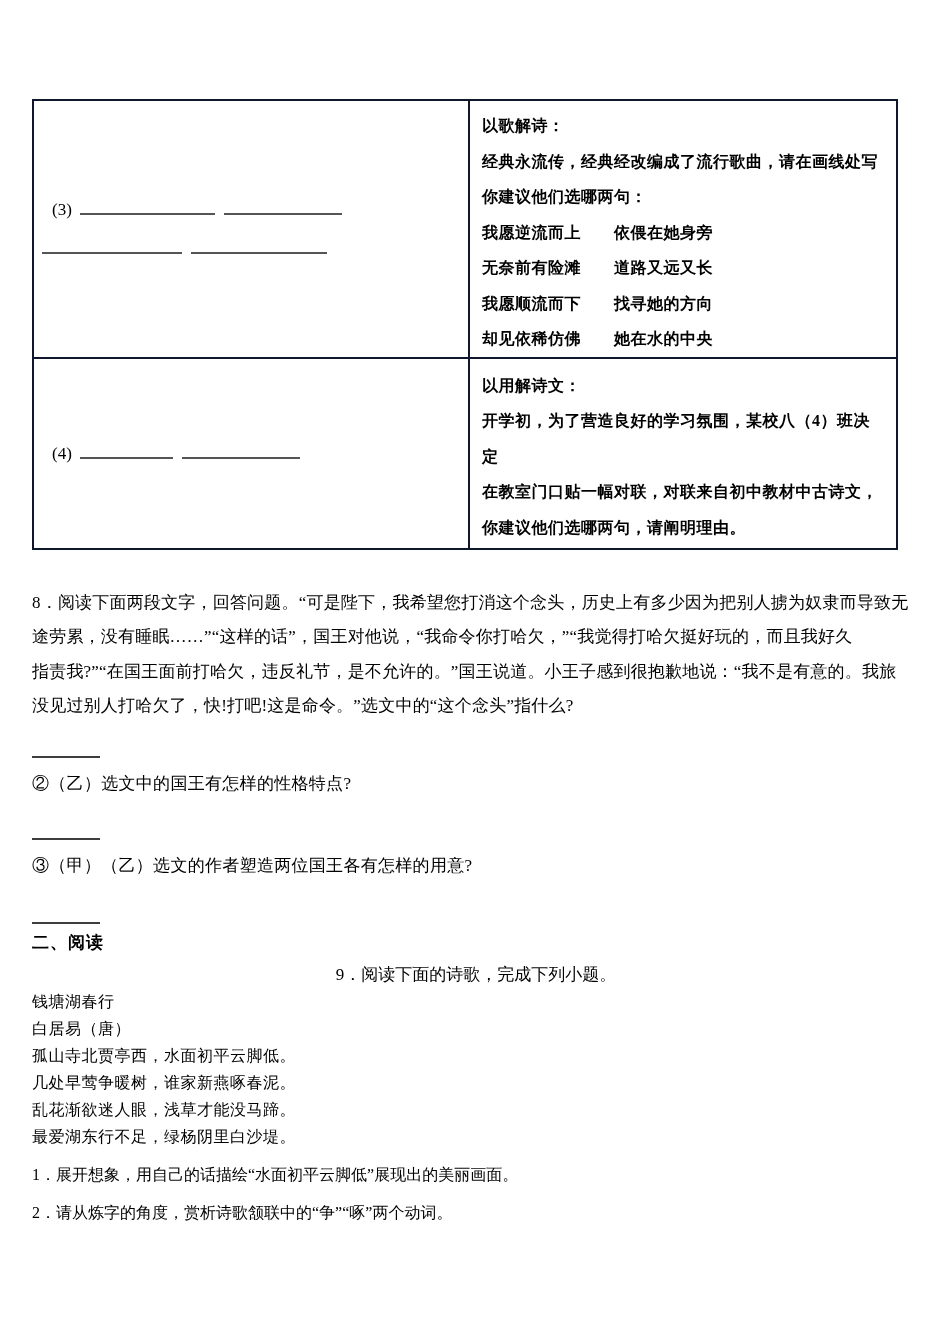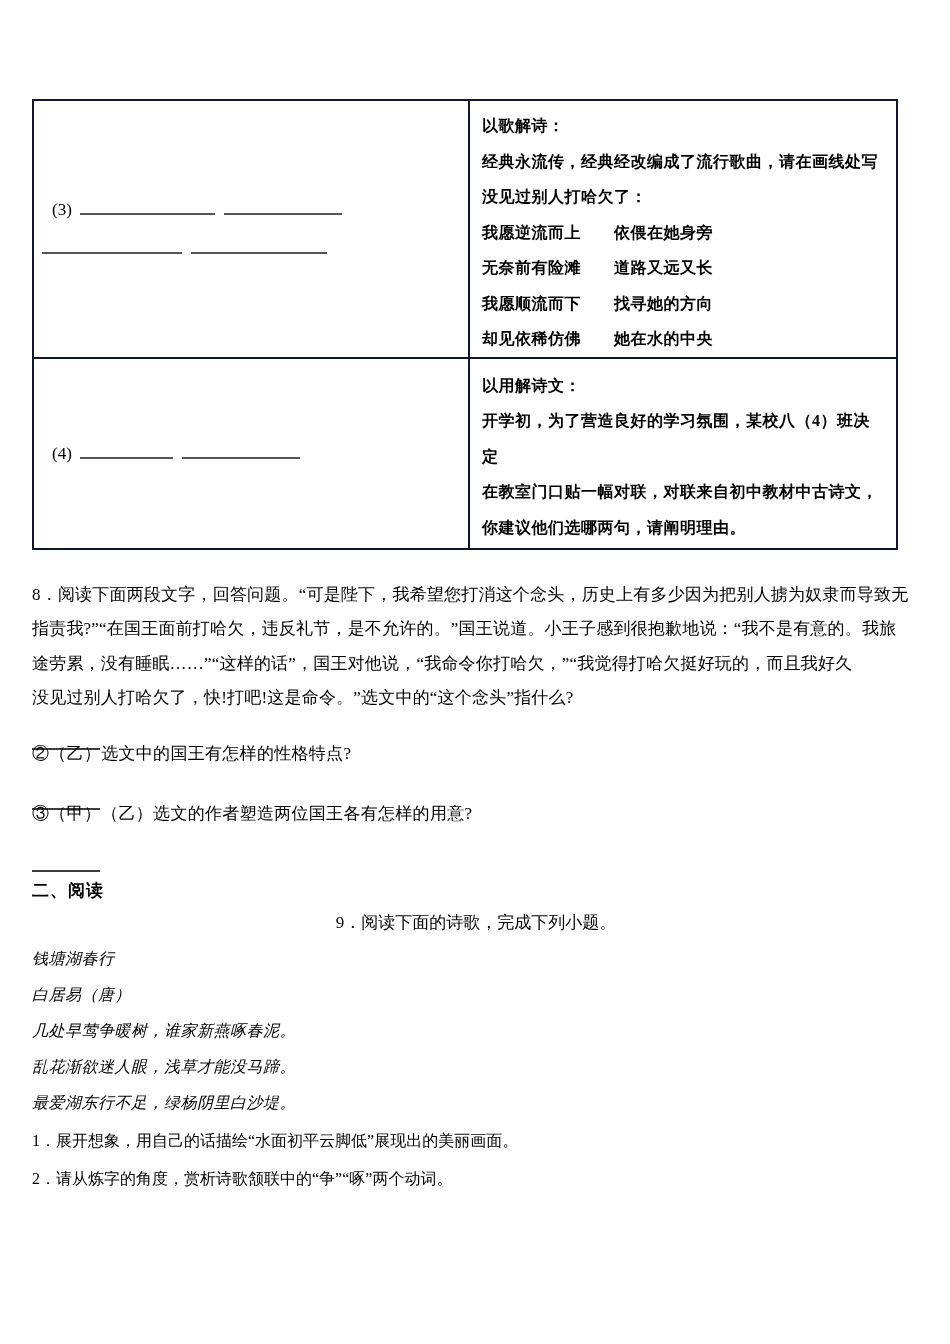--- a/index.html
+++ b/index.html
@@ -24,30 +24,30 @@
     letter-spacing:.5px;
   }
   tr.row1{height:250px;}
   tr.row2{height:191px;}
   .blank-line{white-space:nowrap;}
   .blank-line.second{margin-top:18px;margin-left:-10px;}
   .q-label{margin-right:8px;}
   .bl{display:inline-block;height:14px;border-bottom:2px solid #555;margin-right:9px;vertical-align:baseline;}
   .w135{width:135px}.w118{width:118px}.w140{width:140px}.w136{width:136px}.w93{width:93px}
   
-  .q8{margin-top:28px;font-size:17px;line-height:34.6px;width:888px;letter-spacing:.2px;}
+  .q8{margin-top:36px;font-size:17px;line-height:34.6px;width:888px;letter-spacing:.2px;}
   .ansline-row{margin-top:20px;height:6px;}
   .ansline-row.g2{margin-top:31px;}
   .ansline-row.g3{margin-top:33px;}
   .ansline{display:inline-block;width:68px;height:4px;border-bottom:2px solid #3d3d3d;}
-  .subq{font-size:17px;letter-spacing:.3px;}
+  .subq{margin-top:22px;font-size:17px;letter-spacing:.3px;}
   
   .section-title{margin-top:15px;font-size:17px;font-weight:bold;letter-spacing:1px;}
   .q9-intro{margin-top:9px;font-size:17px;text-align:center;}
-  .poem-line{margin-top:15px;font-size:16px;letter-spacing:.5px;font-style:italic;}
+  .poem-line{margin-top:6px;font-size:16px;letter-spacing:.5px;}
   .poem-q{margin-top:17px;font-size:16px;}
 </style>
 </head>
 <body>
 
 <div class="page">
 
   <table class="grid">
     <tbody>
         <tr class="row1">
@@ -55,21 +55,21 @@
         <div class="blank-line">
           <span class="q-label">(3)</span><span class="bl w135"></span><span class="bl w118"></span>
         </div>
         <div class="blank-line second">
           <span class="bl w140"></span><span class="bl w136"></span>
         </div>
       </td>
       <td class="cell-right">
         <div>以歌解诗：</div>
         <div>经典永流传，经典经改编成了流行歌曲，请在画线处写</div>
-        <div>没见过别人打哈欠了：</div>
+        <div>你建议他们选哪两句：</div>
         <div>我愿逆流而上　　依偎在她身旁</div>
         <div>无奈前有险滩　　道路又远又长</div>
         <div>我愿顺流而下　　找寻她的方向</div>
         <div>却见依稀仿佛　　她在水的中央</div>
       </td>
     </tr>
     <tr class="row2">
       <td class="cell-left">
         <div class="blank-line">
           <span class="q-label">(4)</span><span class="bl w93"></span><span class="bl w118"></span>
@@ -80,42 +80,43 @@
         <div>开学初，为了营造良好的学习氛围，某校八（4）班决定</div>
         <div>在教室门口贴一幅对联，对联来自初中教材中古诗文，</div>
         <div>你建议他们选哪两句，请阐明理由。</div>
       </td>
     </tr>
   </tbody>
     </table>
 
   <div class="q8">
     <div>8．阅读下面两段文字，回答问题。“可是陛下，我希望您打消这个念头，历史上有多少因为把别人掳为奴隶而导致无</div>
+    <div>途劳累，没有睡眠……”“这样的话”，国王对他说，“我命令你打哈欠，”“我觉得打哈欠挺好玩的，而且我好久</div>
     <div>指责我?”“在国王面前打哈欠，违反礼节，是不允许的。”国王说道。小王子感到很抱歉地说：“我不是有意的。我旅</div>
-    <div>途劳累，没有睡眠……”“这样的话”，国王对他说，“我命令你打哈欠，”“我觉得打哈欠挺好玩的，而且我好久</div>
     <div>没见过别人打哈欠了，快!打吧!这是命令。”选文中的“这个念头”指什么?</div>
   </div>
 
   <div class="ansline-row"><span class="ansline"></span></div>
 
   <div class="subq">②（乙）选文中的国王有怎样的性格特点?</div>
 
   <div class="ansline-row g2"><span class="ansline"></span></div>
 
   <div class="subq">③（甲）（乙）选文的作者塑造两位国王各有怎样的用意?</div>
 
   <div class="ansline-row g3"><span class="ansline"></span></div>
 
   <div class="section-title">二、阅读</div>
 
   <div class="q9-intro">9．阅读下面的诗歌，完成下列小题。</div>
 
   <div>
     <div class="poem-line">钱塘湖春行</div>
     <div class="poem-line">白居易（唐）</div>
+    <div class="poem-line">孤山寺北贾亭西，水面初平云脚低。</div>
     <div class="poem-line">几处早莺争暖树，谁家新燕啄春泥。</div>
     <div class="poem-line">乱花渐欲迷人眼，浅草才能没马蹄。</div>
     <div class="poem-line">最爱湖东行不足，绿杨阴里白沙堤。</div>
   </div>
 
   <div class="poem-q">1．展开想象，用自己的话描绘“水面初平云脚低”展现出的美丽画面。</div>
   <div class="poem-q">2．请从炼字的角度，赏析诗歌颔联中的“争”“啄”两个动词。</div>
 
 </div>
 

